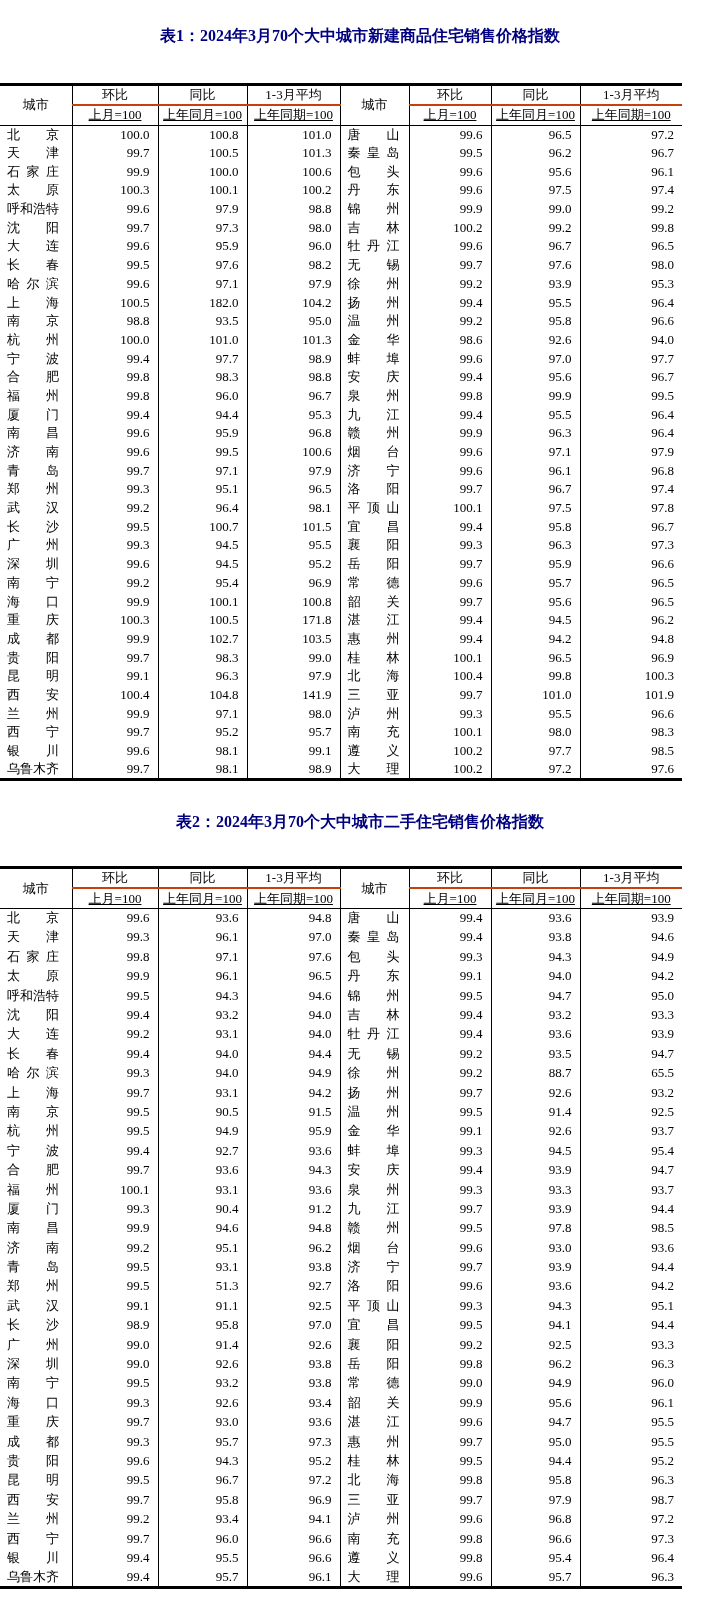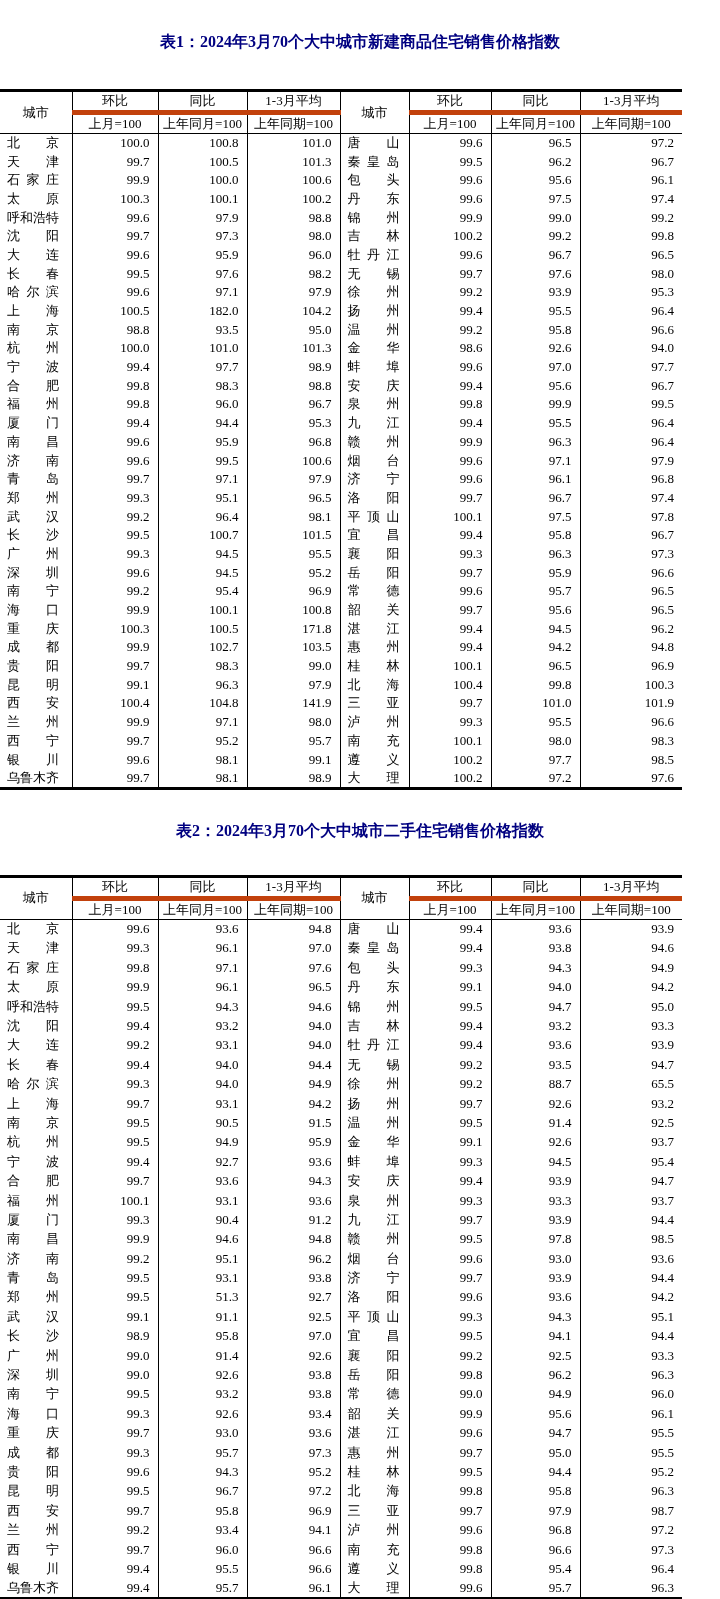--- a/index.html
+++ b/index.html
@@ -3,21 +3,21 @@
 <meta charset="utf-8">
 <style>
   html, body { background: #ffffff; }
   body {
     margin: 0;
     width: 720px;
     color: #000000;
     font-family: "Liberation Serif", "DejaVu Serif", serif;
   }
   .tbl-title {
-    margin: 17px;
+    margin: 11px;
     text-align: center;
     font-size: 16px;
     font-weight: bold;
     line-height: 22px;
     color: #000080;
   }
   #title1 { padding-top: 14px; }
   #title2 { margin-top: 30px; }
   table.idx {
     border-collapse: collapse;
@@ -26,21 +26,21 @@
     font-size: 13px;
     border-top: 3px solid #000;
     border-bottom: 3px solid #000;
   }
   #table1 { margin-top: 36px; }
   #table2 { margin-top: 33px; }
   th, td { padding: 0; font-weight: normal; overflow: hidden; white-space: nowrap; }
   th:not(.first), td:not(.first) { border-left: 1px solid #000; }
   thead tr { height: 20px; }
   thead th { text-align: center; }
-  thead tr.subrow th { border-top: 5px solid #c2410c; border-bottom: 1px solid #000; }
+  thead tr.subrow th { border-top: 2px solid #c2410c; border-bottom: 1px solid #000; text-decoration: underline; }
   th.city-h { border-bottom: 1px solid #000; }
   #table1 tbody tr { height: 18.7px; }
   #table2 tbody tr { height: 19.4px; }
   td.num { text-align: right; padding-right: 8px; }
   td.city { text-align: left; padding-left: 7px; }
   td.city .cname {
     display: inline-block;
     width: 52px;
     text-align: justify;
     text-align-last: justify;

